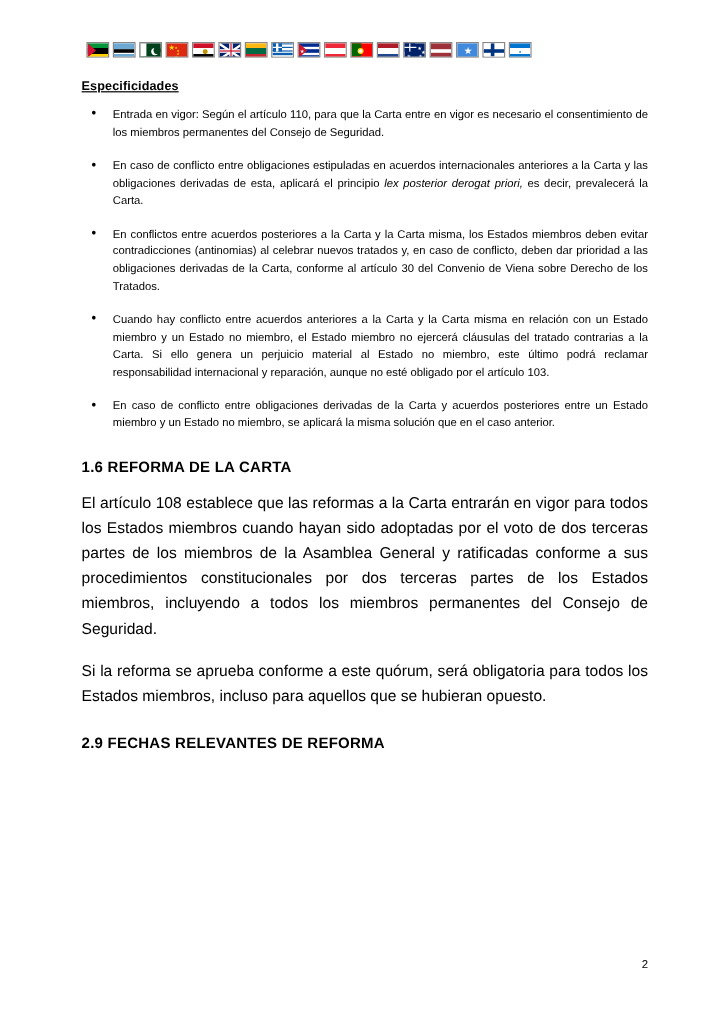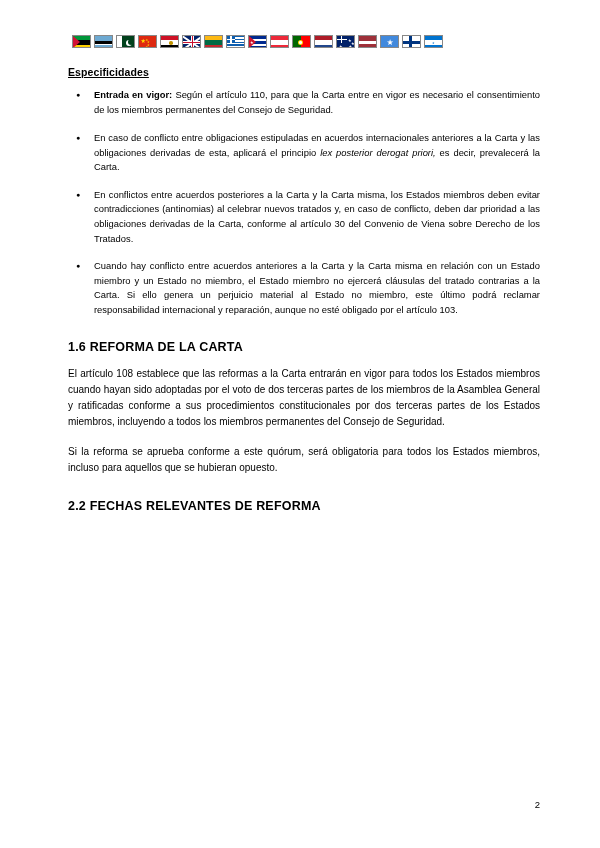--- a/index.html
+++ b/index.html
@@ -84,27 +84,27 @@
   }
   ul.bullets li:before {
     content: "●";
     position: absolute;
     left: 8px;
     top: -1px;
     font-size: 7px;
     line-height: 15px;
   }
   ul.bullets li b {
-    font-weight: bold;
+    font-weight: normal;
   }
   ul.bullets li i {
     font-style: italic;
   }
   p.body {
-    font-size: 10px;
+    font-size: 13px;
     line-height: 1.62;
     text-align: justify;
     margin: 0 0 14px 0;
   }
   .pagenum {
     position: absolute;
     right: 60px;
     bottom: 38px;
     font-size: 9.5px;
   }
@@ -247,22 +247,23 @@
 
   <ul class="bullets">
     <li><b>Entrada en vigor:</b><span> Según el artículo 110, para que la Carta entre en vigor es necesario el consentimiento de los miembros permanentes del Consejo de Seguridad.</span></li>
   </ul>
 
 
   <ul class="bullets">
     <li><span>En caso de conflicto entre obligaciones estipuladas en acuerdos internacionales anteriores a la Carta y las obligaciones derivadas de esta, aplicará el principio </span><i>lex posterior derogat priori,</i><span> es decir, prevalecerá la Carta.</span></li>
     <li>En conflictos entre acuerdos posteriores a la Carta y la Carta misma, los Estados miembros deben evitar contradicciones (antinomias) al celebrar nuevos tratados y, en caso de conflicto, deben dar prioridad a las obligaciones derivadas de la Carta, conforme al artículo 30 del Convenio de Viena sobre Derecho de los Tratados.</li>
     <li>Cuando hay conflicto entre acuerdos anteriores a la Carta y la Carta misma en relación con un Estado miembro y un Estado no miembro, el Estado miembro no ejercerá cláusulas del tratado contrarias a la Carta. Si ello genera un perjuicio material al Estado no miembro, este último podrá reclamar responsabilidad internacional y reparación, aunque no esté obligado por el artículo 103.</li>
+    <li>En caso de conflicto entre obligaciones derivadas de la Carta y acuerdos posteriores entre un Estado miembro y un Estado no miembro, se aplicará la misma solución que en el caso anterior.</li>
   </ul>
 
   <h2 class="num">1.6 REFORMA DE LA CARTA</h2>
   <p class="body">El artículo 108 establece que las reformas a la Carta entrarán en vigor para todos los Estados miembros cuando hayan sido adoptadas por el voto de dos terceras partes de los miembros de la Asamblea General y ratificadas conforme a sus procedimientos constitucionales por dos terceras partes de los Estados miembros, incluyendo a todos los miembros permanentes del Consejo de Seguridad.</p>
   <p class="body">Si la reforma se aprueba conforme a este quórum, será obligatoria para todos los Estados miembros, incluso para aquellos que se hubieran opuesto.</p>
 
-  <h2 class="num">2.2 FECHAS RELEVANTES DE REFORMA</h2>
+  <h2 class="num">2.9 FECHAS RELEVANTES DE REFORMA</h2>
 
   <div class="pagenum">2</div>
 </div>
 
 </body></html>

